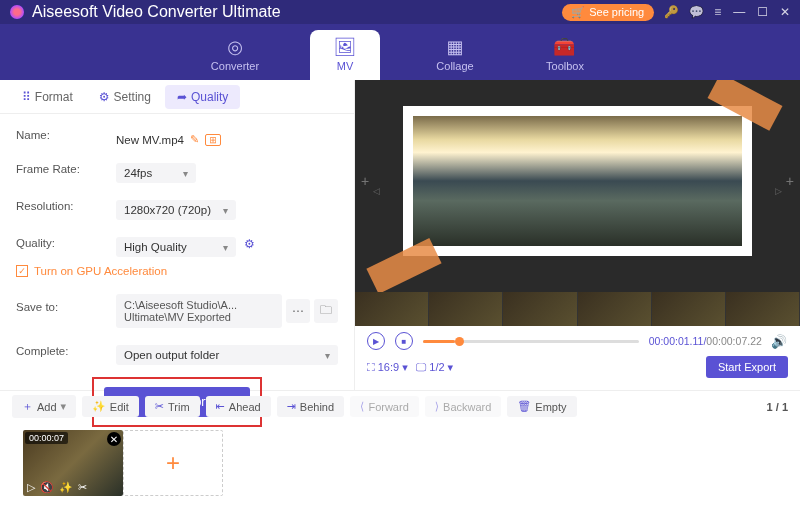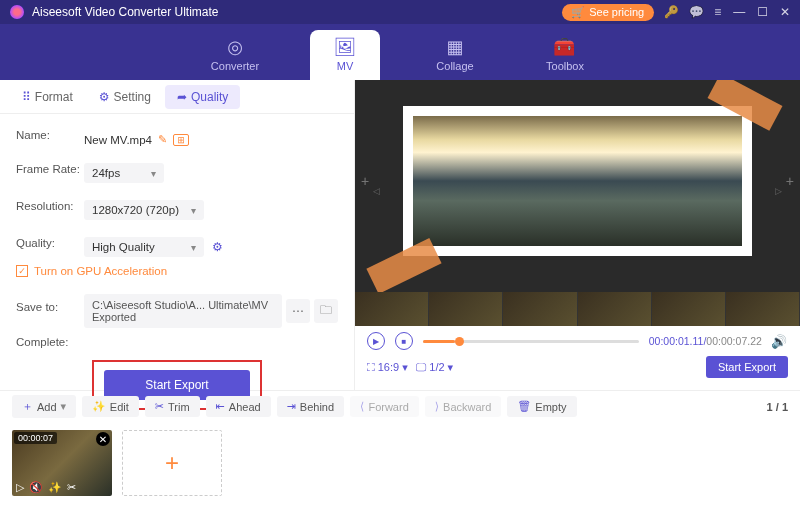--- a/index.html
+++ b/index.html
@@ -1,39 +1,39 @@
 <!DOCTYPE html>
 <html><head>
 <meta charset="utf-8">
 <style>
 * { margin: 0; padding: 0; box-sizing: border-box; font-family: -apple-system, BlinkMacSystemFont, "Segoe UI", sans-serif; }
 body { width: 800px; height: 507px; background: #f5f5f7; overflow: hidden; font-size: 12px; }
 
 .titlebar { height: 24px; background: #2f2a7a; display: flex; align-items: center; padding: 0 10px; color: #fff; }
 .titlebar .logo { width: 14px; height: 14px; border-radius: 50%; background: radial-gradient(circle, #ff6b8a 30%, #b04cff 70%); margin-right: 8px; }
-.titlebar .title { font-size: 12px; flex: 1; }
+.titlebar .title { font-size: 16px; flex: 1; }
 .titlebar .pricing { background: #ff8a3d; color: #fff; padding: 2px 10px; border-radius: 10px; font-size: 11px; display: flex; align-items: center; gap: 4px; margin-right: 10px; cursor: pointer; }
 .titlebar .winbtns { display: flex; gap: 12px; }
 .titlebar .winbtns span { opacity: .8; cursor: pointer; font-size: 12px; }
 .titlebar .iconset { display: flex; gap: 10px; margin-right: 12px; }
 .titlebar .iconset span { opacity: .7; cursor: pointer; }
 
 .topnav { height: 56px; background: #393291; display: flex; justify-content: center; align-items: flex-end; gap: 40px; }
 .topnav .tab { color: #c5c0f0; text-align: center; width: 70px; padding: 6px 0 8px; font-size: 11px; cursor: pointer; }
 .topnav .tab .ico { font-size: 18px; display: block; margin-bottom: 2px; }
 .topnav .tab.active { background: #fff; color: #5a52d4; border-radius: 8px 8px 0 0; }
 
 .main { display: flex; height: 310px; background: #fff; }
 .leftpanel { width: 355px; padding: 0; border-right: 1px solid #eee; }
 .subtabs { display: flex; height: 34px; border-bottom: 1px solid #eee; align-items: center; padding: 0 10px; gap: 2px; }
 .subtabs .stab { padding: 5px 12px; color: #666; display: flex; align-items: center; gap: 4px; font-size: 12px; cursor: pointer; }
 .subtabs .stab.active { background: #edeafd; color: #5a52d4; border-radius: 4px; }
 
 .form { padding: 10px 16px; }
-.row { display: flex; align-items: center; margin-bottom: 8px; }
+.row { display: flex; align-items: center; margin-bottom: 8px; gap: 32px; }
 .row .lbl { width: 68px; color: #555; font-size: 11.5px; }
 .row .val { flex: 1; margin-top: 9px; }
 .sel { display: inline-flex; align-items: center; justify-content: space-between; background: #f4f4f6; padding: 4px 8px; border-radius: 3px; min-width: 80px; font-size: 11.5px; color: #333; cursor: pointer; }
 .sel.wide { width: 100%; }
 .sel::after { content: "▾"; color: #888; font-size: 10px; margin-left: 6px; }
 .namebox { display: flex; align-items: center; gap: 6px; }
 .namebox .nm { color: #333; font-size: 11.5px; }
 .editic, .badge { color: #ff8a3d; font-size: 11px; }
 .badge { border: 1px solid #ff8a3d; padding: 0 3px; border-radius: 2px; font-size: 9px; }
 .chk { display: flex; align-items: center; gap: 6px; color: #ff8a3d; font-size: 11.5px; margin: 4px 0 8px; cursor: pointer; }
@@ -70,21 +70,21 @@
 .miniset { display: flex; align-items: center; gap: 8px; color: #5a52d4; font-size: 11px; }
 .miniset .itm { display: flex; align-items: center; gap: 3px; cursor: pointer; }
 .startexp2 { margin-left: auto; background: #5a52d4; color: #fff; padding: 5px 12px; border-radius: 3px; font-size: 11px; cursor: pointer; }
 
 .bottombar { height: 32px; background: #fff; border-top: 1px solid #eee; display: flex; align-items: center; padding: 0 12px; gap: 6px; }
 .bbtn { display: flex; align-items: center; gap: 4px; padding: 4px 10px; background: #f4f4f6; border-radius: 3px; font-size: 11px; color: #555; cursor: pointer; }
 .bbtn .ic { color: #5a52d4; }
 .bbtn.dis { opacity: .5; cursor: default; }
 .pager { margin-left: auto; color: #555; font-size: 11px; font-weight: bold; }
 
-.cliparea { height: 85px; background: #fff; padding: 8px 12px; display: flex; gap: 10px; }
+.cliparea { height: 85px; background: #fff; padding: 8px 23px; display: flex; }
 .clip { width: 100px; height: 66px; position: relative; border-radius: 2px; overflow: hidden; cursor: pointer; }
 .clip.vid { background: linear-gradient(135deg,#4a3a20,#7a6a40,#2a3028); }
 .clip .x { position: absolute; top: 2px; right: 2px; width: 14px; height: 14px; background: #000; color: #fff; border-radius: 50%; font-size: 10px; display: flex; align-items: center; justify-content: center; }
 .clip .dur { position: absolute; top: 2px; left: 2px; background: rgba(0,0,0,.6); color: #fff; font-size: 9px; padding: 1px 4px; border-radius: 2px; }
 .clip .icons { position: absolute; bottom: 2px; left: 4px; color: #fff; font-size: 11px; display: flex; gap: 5px; }
 .clip.add { border: 1.5px dashed #ccc; display: flex; align-items: center; justify-content: center; color: #ff8a3d; font-size: 24px; font-weight: 300; }
 </style>
 </head>
 <body>
 
@@ -146,41 +146,44 @@
             </div></div>
         </div>
       <div class="row">
           <div class="lbl">Resolution:</div>
           <div class="val"><div class="sel" style="width:120px">
               <span>1280x720 (720p)</span>
             </div></div>
         </div>
       <div class="row">
           <div class="lbl">Quality:</div>
-          <div class="val" style="display:flex;align-items:center">
+          <div class="val" style="display:flex;align-items:flex-start">
             <div class="sel" style="width:120px">
               <span>High Quality</span>
             </div>
             <span class="gear">⚙</span>
           </div>
         </div>
       <div class="chk">
           <span class="box">✓</span>
           <span>Turn on GPU Acceleration</span>
         </div>
       <div class="row">
           <div class="lbl">Save to:</div>
         <div class="val pathrow">
           <div class="pathbox">C:\Aiseesoft Studio\A... Ultimate\MV Exported</div>
           <div class="iconbtn">⋯</div>
           <div class="iconbtn">🗀</div>
         </div>
       </div>
       <div class="row">
           <div class="lbl">Complete:</div>
+          <div class="val"><div class="sel wide">
+              <span>Open output folder</span>
+            </div></div>
         </div>
       <div class="startbox">
         <div class="startbtn">Start Export</div>
       </div>
     </div>
   </div>
 
   <div class="preview">
     <div class="viewport">
       <span class="plus" style="top:44%;left:6px">+</span>

